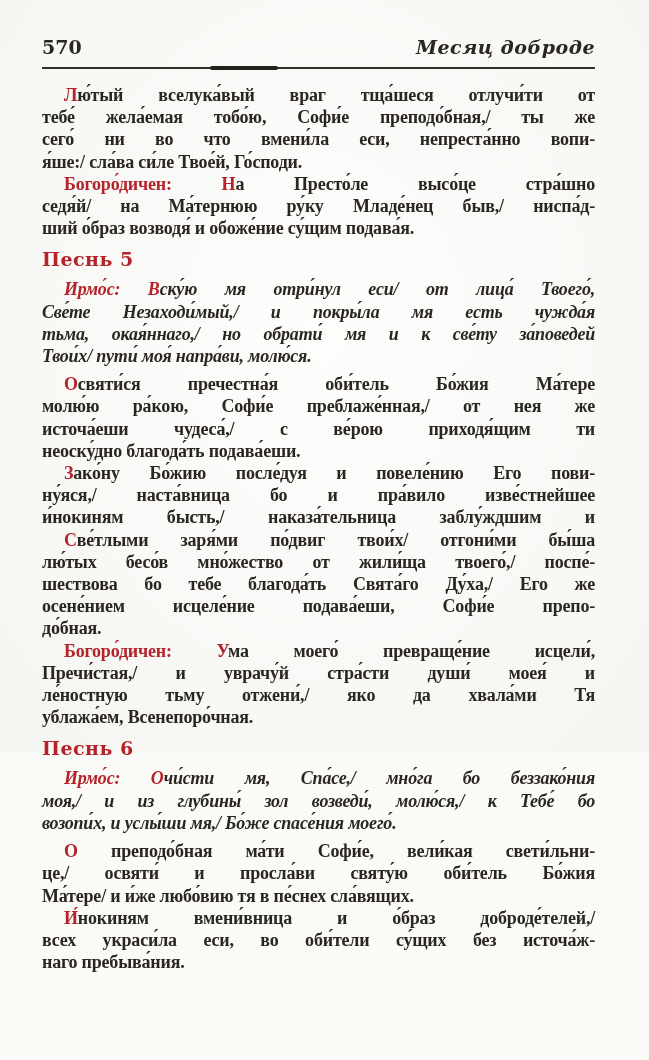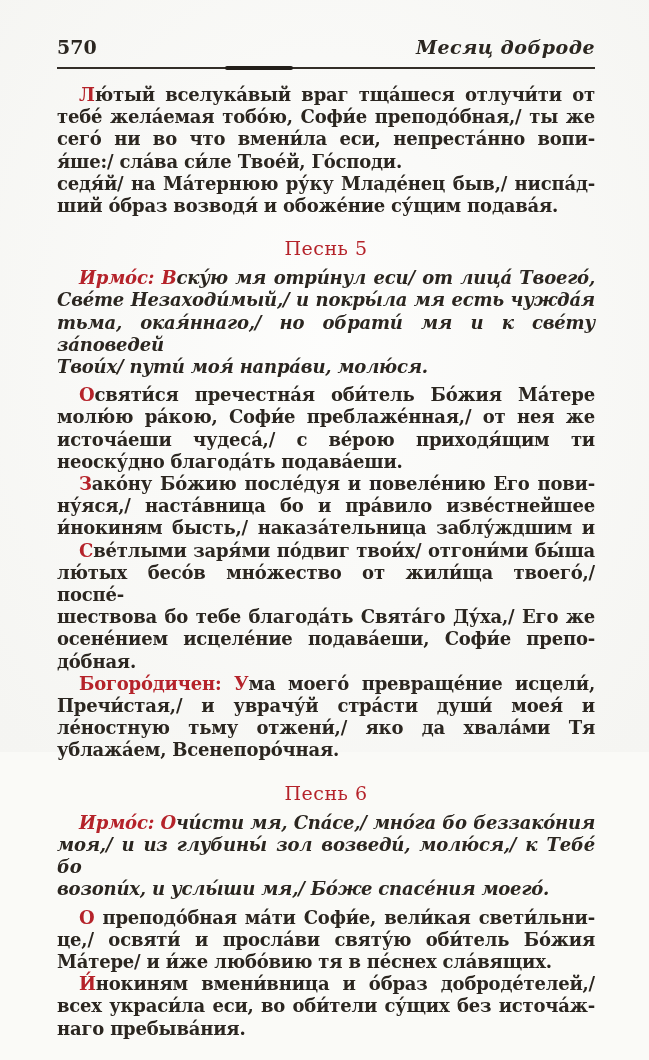--- a/index.html
+++ b/index.html
@@ -6,50 +6,50 @@
   body {
     width: 649px; height: 1060px;
     background: var(--paper, #fafaf7);
     font-family: "DejaVu Serif", "Liberation Serif", serif;
     color: var(--ink, #2b2620);
     overflow: hidden;
   }
   .page {
     box-sizing: border-box;
     width: 649px; height: 752px;
-    padding: 36px 54px 0 57px;
+    padding: 36px 54px 0 42px;
     background:
       radial-gradient(ellipse at 50% 45%, rgba(255,255,255,0.6), rgba(0,0,0,0.02) 95%),
       var(--paper, #fafaf7);
   }
   .header {
     display: flex; justify-content: space-between; align-items: baseline;
     font-weight: bold; font-size: 19px; line-height: 23px;
   }
   .running-title { font-style: italic; letter-spacing: 0.5px; }
   .rule {
     position: relative; height: 2px;
     background: #332e28; margin-top: 8px; margin-bottom: 15px;
   }
   .rule .blot {
     position: absolute; left: 168px; top: -1px;
     width: 68px; height: 4px; background: #231f1a; border-radius: 2px;
   }
   .body-text { font-weight: bold; font-size: 18px; line-height: 22.2px; letter-spacing: -0.2px; }
   .para { margin: 0; }
   .para.italic { font-style: italic; margin-bottom: 6px; }
-  .line { text-align: justify; text-align-last: justify; white-space: normal; }
+  .line { text-align: justify; text-align-last: justify; white-space: normal; font-family: Liberation Serif, serif; }
   .line.first { padding-left: 22px; }
   .line.last { text-align-last: left; }
   .red { color: var(--accent-red, #b5232a); }
   .ink { color: inherit; }
   .hymn-heading {
-    text-align: center; color: var(--accent-red, #b5232a);
-    font-weight: normal; font-size: 19px; line-height: 22px;
-    margin: 20px 0 8px 0; letter-spacing: 0.5px;
+    text-align: left; color: var(--accent-red, #b5232a);
+    font-weight: bold; font-size: 19px; line-height: 22px;
+    margin: 9px 0 8px 0; letter-spacing: 0.5px;
   }
 </style>
 </head>
 <body>
 
 <div class="page">
   <div class="header">
     <span class="page-num">570</span>
     <span class="running-title">Месяц доброде</span>
   </div>
@@ -57,20 +57,21 @@
     <span class="blot"></span>
   </div>
   <main class="body-text">
       <div class="para">
         <div class="line first"><span class="red">Л</span><span class="ink">ю́тый вселука́вый враг тща́шеся отлучи́ти от</span></div>
         <div class="line"><span class="ink">тебе́ жела́емая тобо́ю, Софи́е преподо́бная,/ ты же</span></div>
         <div class="line"><span class="ink">сего́ ни во что вмени́ла еси, непреста́нно вопи-</span></div>
         <div class="line last"><span class="ink">я́ше:/ сла́ва си́ле Твое́й, Го́споди.</span></div>
       </div>
       <div class="para">
+        <div class="line first"><span class="red">Богоро́дичен:</span><span class="red"> Н</span><span class="ink">а Престо́ле высо́це стра́шно</span></div>
         <div class="line"><span class="ink">седя́й/ на Ма́тернюю ру́ку Младе́нец быв,/ ниспа́д-</span></div>
         <div class="line last"><span class="ink">ший о́браз возводя́ и обоже́ние су́щим подава́я.</span></div>
       </div>
       <div class="hymn-heading">Песнь 5</div>
       <div class="para italic">
         <div class="line first"><span class="red">Ирмо́с:</span><span class="red"> В</span><span class="ink">ску́ю мя отри́нул еси/ от лица́ Твоего́,</span></div>
         <div class="line"><span class="ink">Све́те Незаходи́мый,/ и покры́ла мя есть чужда́я</span></div>
         <div class="line"><span class="ink">тьма, окая́ннаго,/ но обрати́ мя и к све́ту за́поведей</span></div>
         <div class="line last"><span class="ink">Твои́х/ пути́ моя́ напра́ви, молю́ся.</span></div>
       </div>

